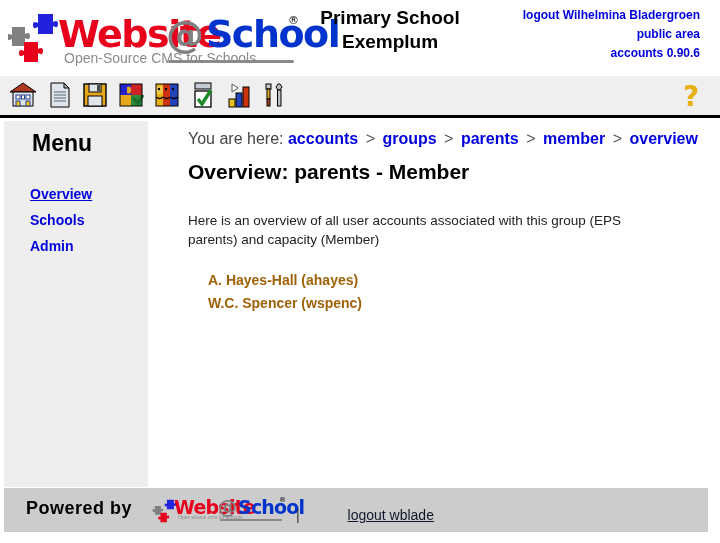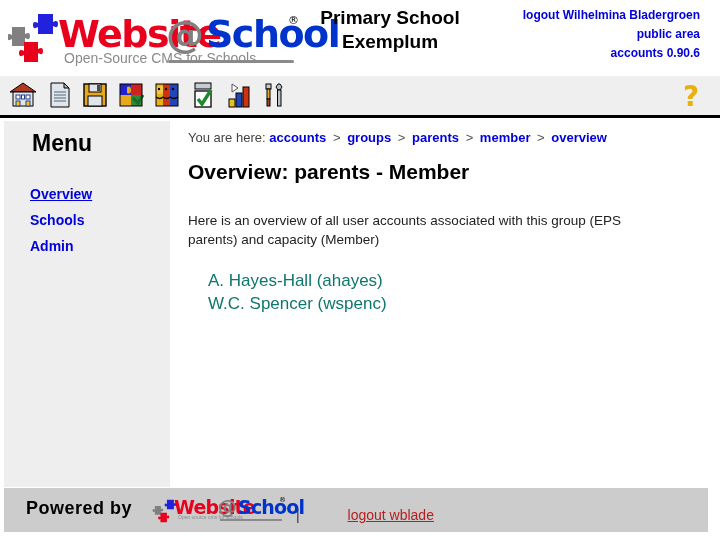--- a/index.html
+++ b/index.html
@@ -120,21 +120,21 @@
     position: absolute;
     right: 14px; top: 4px;
     width: 30px; height: 32px;
     cursor: pointer;
   }
 
   
   #sidebar {
     position: absolute;
     left: 4px; top: 121px;
-    width: 166px; height: 366px;
+    width: 144px; height: 366px;
     background: #eeeeee;
   }
   #menu-title {
     position: absolute;
     left: 28px; top: 9px;
     font-family: "Liberation Sans", sans-serif;
     font-size: 23px;
     font-weight: bold;
     color: #000000;
   }
@@ -159,21 +159,21 @@
   #main {
     position: absolute;
     left: 172px; top: 121px;
     width: 540px; height: 366px;
     background: #ffffff;
   }
   #breadcrumb {
     position: absolute;
     left: 16px; top: 9px;
     font-family: "Liberation Sans", sans-serif;
-    font-size: 13px;
+    font-size: 16px;
     color: #444444;
     white-space: nowrap;
   }
   #breadcrumb .crumb-link {
     color: #0000dd;
     font-weight: bold;
     text-decoration: none;
     cursor: pointer;
   }
   #breadcrumb .crumb-sep {
@@ -199,23 +199,23 @@
     line-height: 19px;
   }
   #account-list {
     position: absolute;
     left: 36px; top: 148px;
     width: 400px;
   }
   .account-link {
     display: block;
     font-family: "Liberation Sans", sans-serif;
-    font-size: 17px;
-    font-weight: normal;
-    color: #0f766e;
+    font-size: 14px;
+    font-weight: bold;
+    color: #a16207;
     text-decoration: none;
     line-height: 23px;
     cursor: pointer;
   }
 
   
   #footer {
     position: absolute;
     left: 4px; top: 488px;
     width: 704px; height: 44px;
@@ -274,21 +274,21 @@
   }
   #footer-logout {
     position: absolute;
     left: 292px; top: 19px;
     font-family: "Liberation Sans", sans-serif;
     font-size: 14px;
     color: #333333;
     white-space: nowrap;
   }
   #footer-logout a {
-    color: #b91c1c;
+    color: #0f172a;
     text-decoration: underline;
     cursor: pointer;
     padding-left: 42px;
   }
   .sep-pipe { color: #333333; margin-right: 2px; }
 </style>
 </head>
 <body>
 
 <div id="header">

